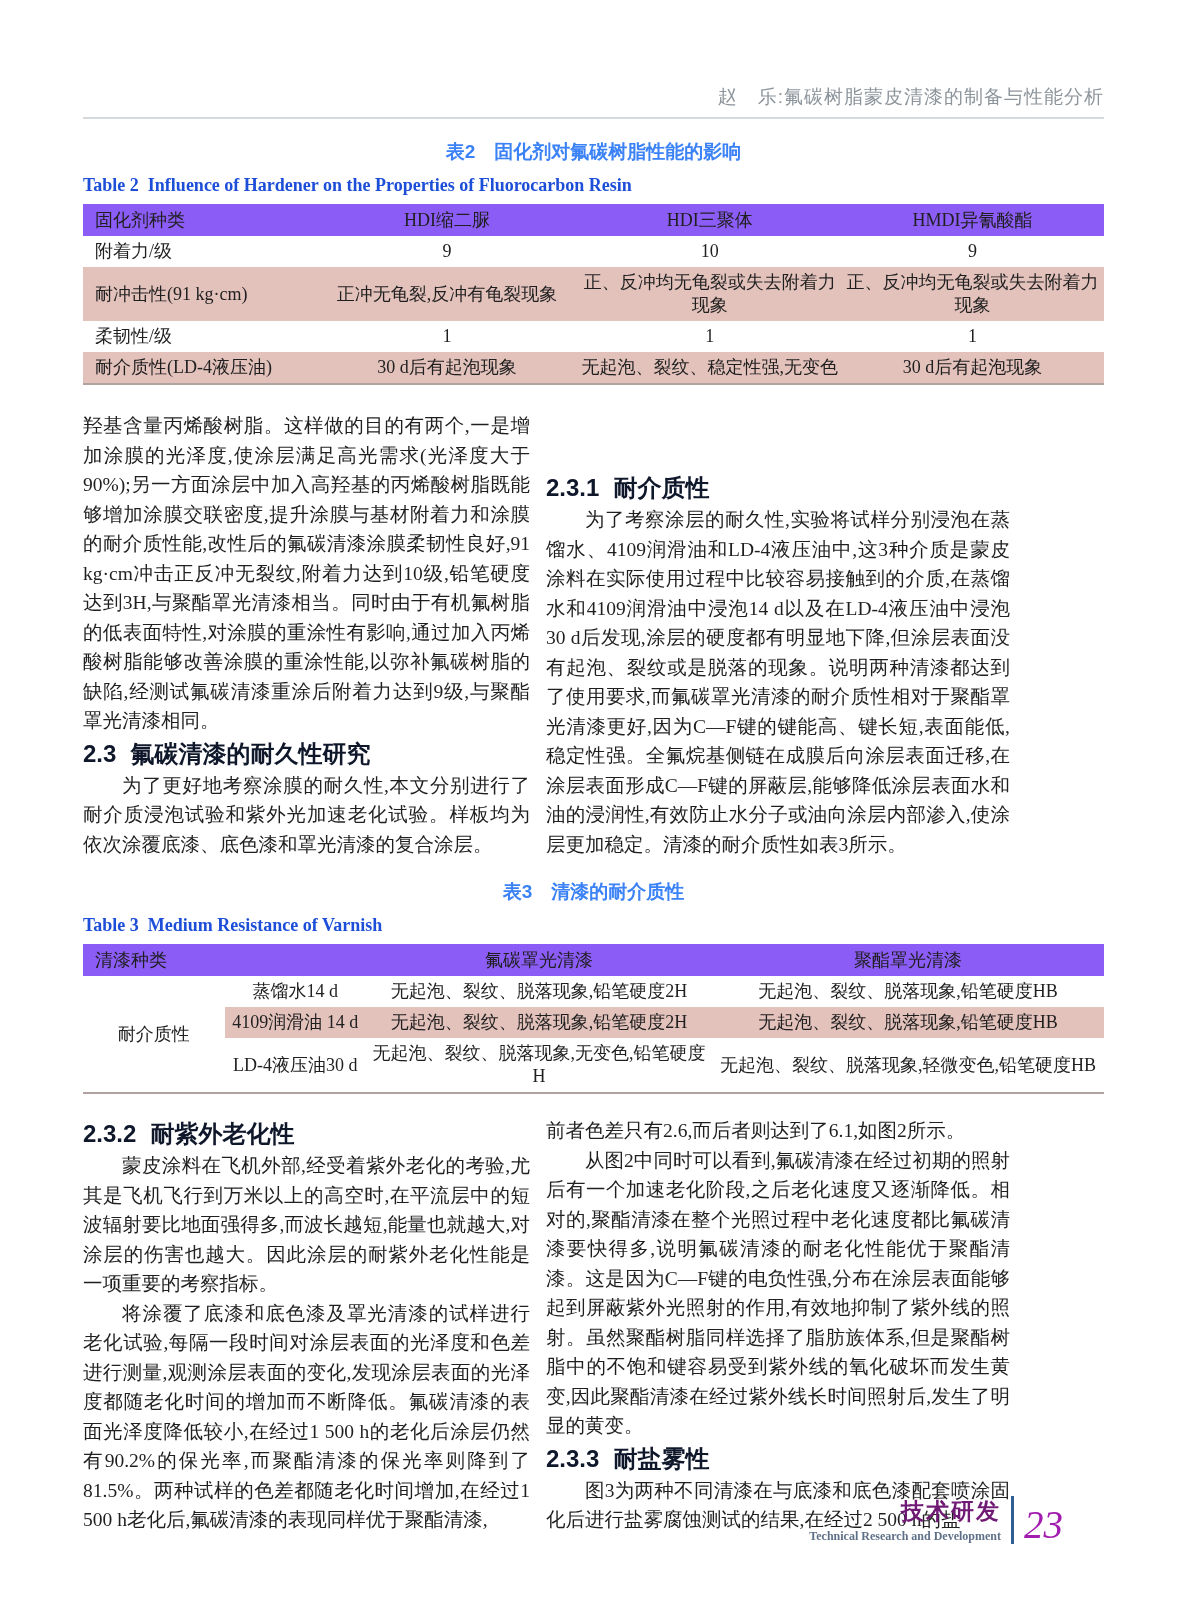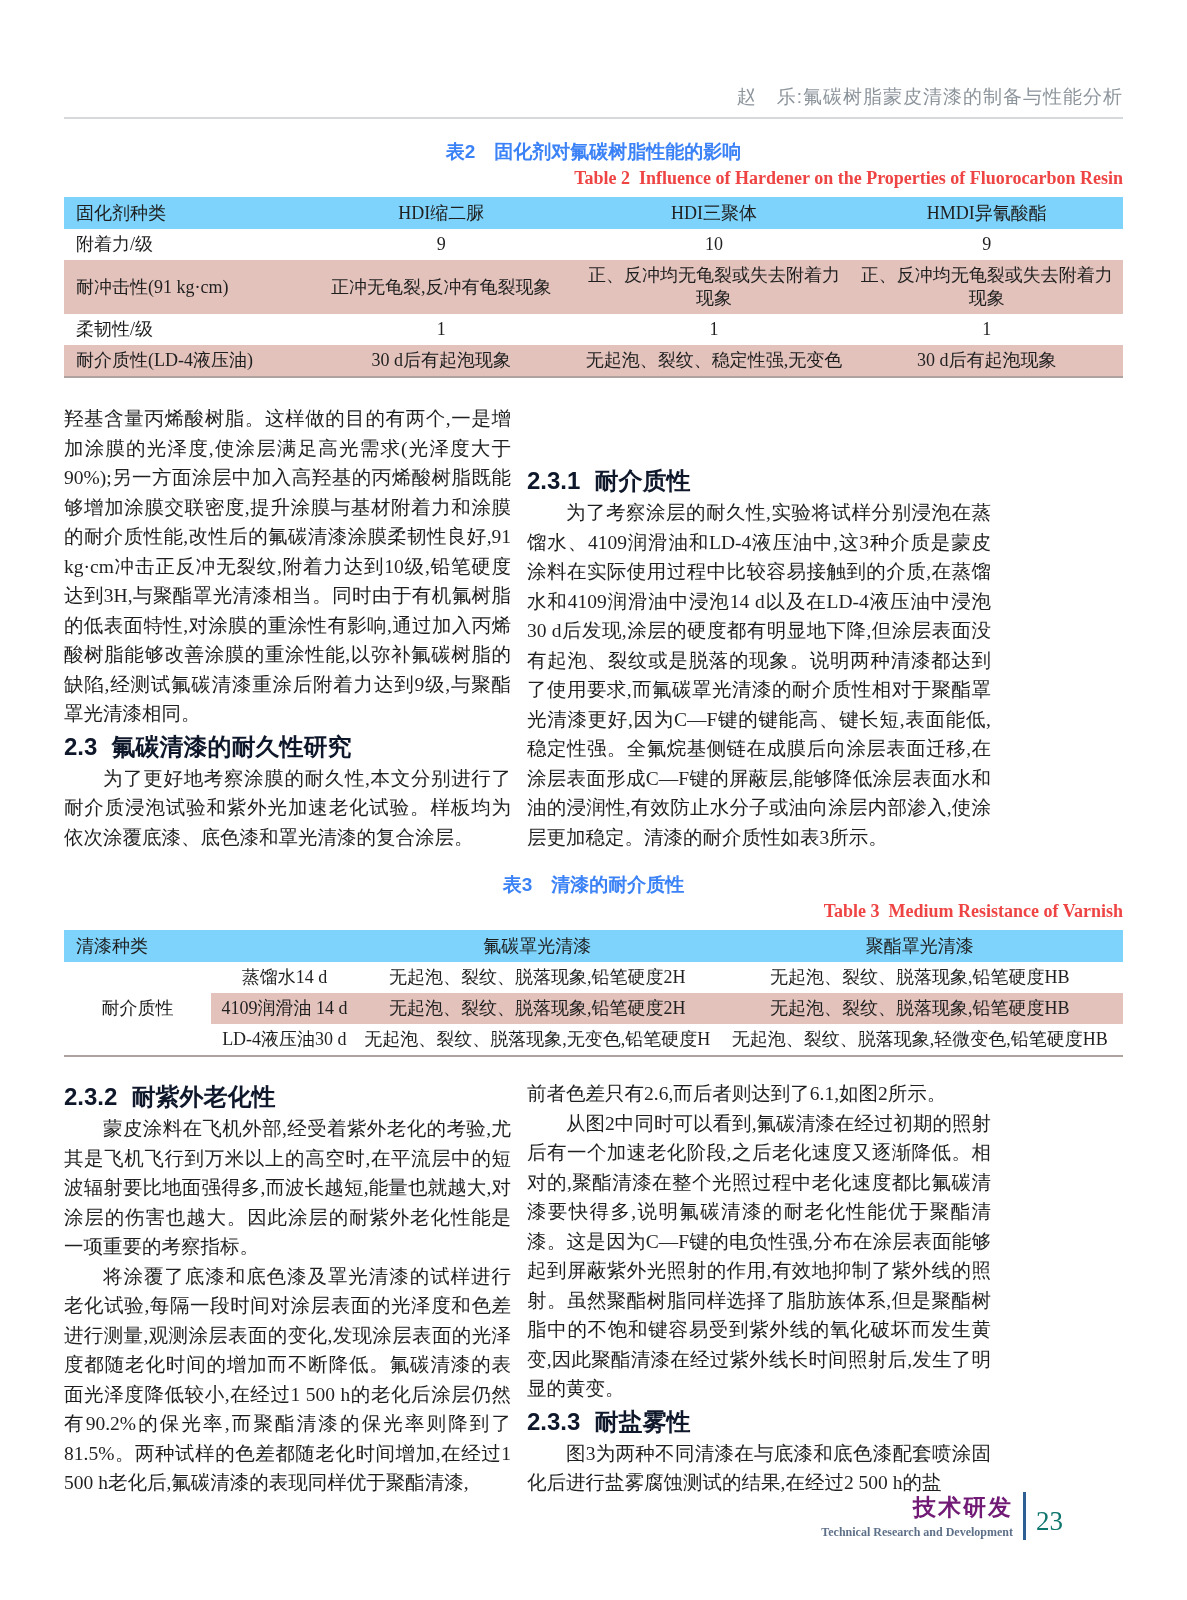--- a/index.html
+++ b/index.html
@@ -2,57 +2,57 @@
 <html><head>
 <meta charset="utf-8">
 <style>
   html,body { margin:0; padding:0; background:#ffffff; }
   .page {
     position: relative;
     width: 1187px; height: 1600px;
     margin: 0 auto;
     background: #ffffff;
     box-sizing: border-box;
-    padding: 0 64px;
+    padding: 0 83px;
     overflow: hidden;
     font-family: "Liberation Serif", "DejaVu Serif", serif;
     color: #1f1f1f;
   }
   
   .running-head-row { padding-top: 84px; text-align: right; }
   .running-head {
     font-family: "Liberation Sans", "DejaVu Sans", sans-serif;
     font-size: 19px; color: #8d959c; letter-spacing: 1px;
   }
   .head-rule { border: none; border-top: 2px solid #d7dadd; margin: 7px 0 0 0; }
 
   
   .tbl-title-cn {
     margin-top: 20px; text-align: center;
     font-family: "Liberation Sans", "DejaVu Sans", sans-serif;
     font-weight: bold; font-size: 19px; color: #3b82f6;
   }
   .tbl-title-en {
-    margin-top: 3px; text-align: right;
-    font-family: "Liberation Serif", "DejaVu Serif", serif;
-    font-weight: bold; font-size: 18px; color: #ef4444;
+    margin-top: 10px; text-align: left;
+    font-family: "Liberation Serif", "DejaVu Serif", serif;
+    font-weight: bold; font-size: 18px; color: #1d4ed8;
   }
 
   
   table.datatbl {
     width: 100%; border-collapse: collapse; table-layout: fixed;
     margin-top: 8px;
     font-size: 18px; line-height: 23px;
     border-bottom: 2px solid #b0a39f;
   }
   table.datatbl td, table.datatbl th {
     padding: 4px 2px; text-align: center; vertical-align: middle;
     font-weight: normal; overflow: hidden;
   }
-  tr.hdr { background: #7dd3fc; margin-left: 24px; }
+  tr.hdr { background: #8b5cf6; margin-left: 24px; }
   tr.hdr th { height: 24px; }
   td.pink, tr.pinkrow td { background: #e3c2bc; }
   td.whitebg { background: #ffffff; }
   .t2 .c1 { text-align: left; padding-left: 12px; width: 22%; }
   .t2 .cx { width: 26%; text-align: center; }
   .t3 .cl { width: 7%; }
   .t3 .cm { width: 21.5%; }
   .t3 .cf { width: 33.5%; }
   .t3 .cp { width: 38%; }
   .t3 th.span2 { text-align: left; padding-left: 12px; }
@@ -85,21 +85,21 @@
     font-family: "Liberation Sans", "DejaVu Sans", sans-serif;
     font-size: 23px; font-weight: bold; color: #701a75; letter-spacing: 2px;
   }
   .footer-en {
     font-family: "Liberation Serif", "DejaVu Serif", serif;
     font-size: 12px; font-weight: bold; color: #5e7088; margin-top: 2px;
   }
   .footer-bar { width: 3px; height: 48px; background: #2e5f93; margin: 0 10px 0 10px; }
   .footer-page {
     font-family: "Liberation Serif", "DejaVu Serif", serif;
-    font-size: 27px; color: #0f766e; padding-top: 10px;
+    font-size: 39px; color: #a21caf; padding-top: 10px; font-style: italic;
   }
 </style>
 </head>
 <body>
 
 <div class="page">
 
   <div class="running-head-row">
     <span class="running-head">赵　乐:氟碳树脂蒙皮清漆的制备与性能分析</span>
   </div>

